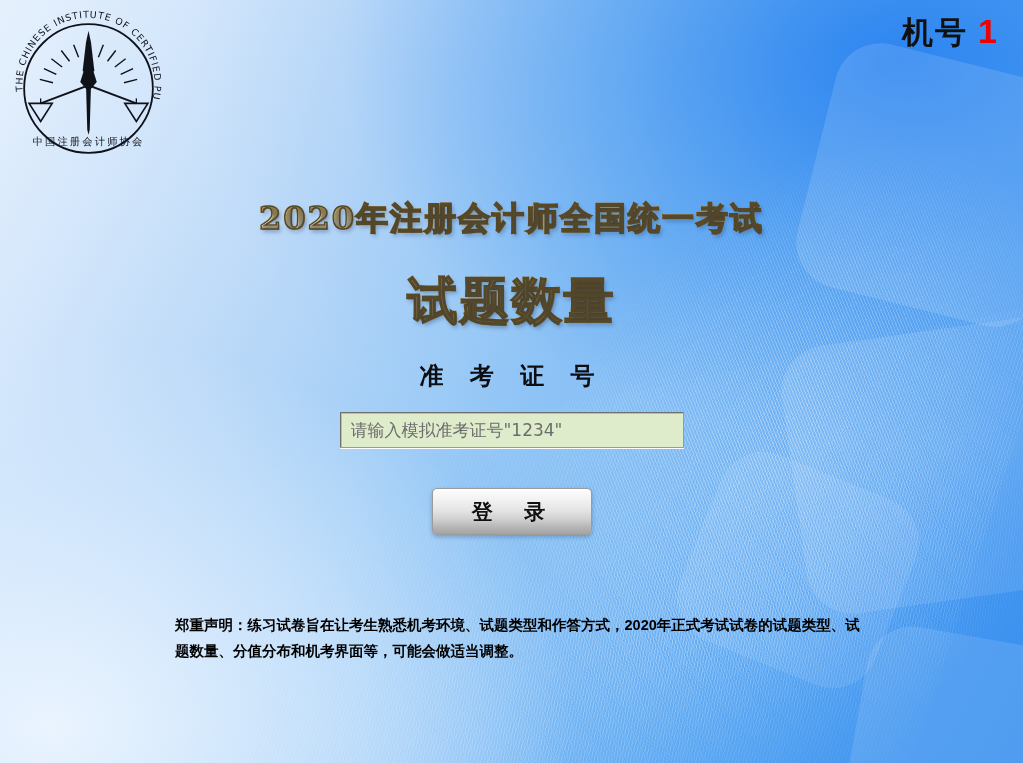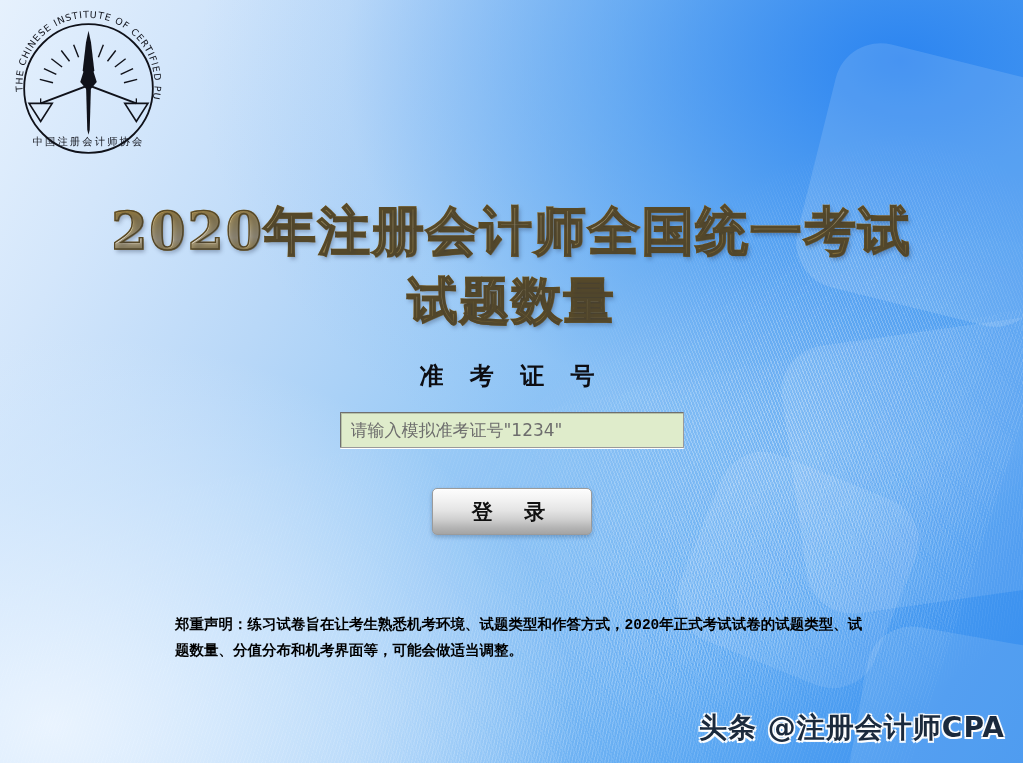--- a/index.html
+++ b/index.html
@@ -120,21 +120,21 @@
     right: 0;
     text-align: center;
   }
   #title-line1 { top: 197px; }
   #title-line2 { top: 268px; }
 
   .gold-title {
     display: inline-block;
     font-family: "DejaVu Serif", "Liberation Serif", serif;
     font-weight: bold;
-    font-size: 52px;
+    font-size: 32px;
     letter-spacing: 2px;
     background: linear-gradient(178deg,
         #8a6a20 0%,
         #c9a352 14%,
         #f4e3b4 34%,
         #fffaf0 46%,
         #f0dca8 54%,
         #d9b868 66%,
         #b9913c 80%,
         #e4c98a 100%);
@@ -206,21 +206,21 @@
     color: #101010;
     cursor: pointer;
   }
 
   
   #notice {
     position: absolute;
     left: 175px;
     top: 612px;
     width: 690px;
-    font-family: Liberation Mono, monospace;
+    font-family: Liberation Sans, sans-serif;
     font-size: 14.5px;
     font-weight: bold;
     line-height: 26px;
     color: #000;
     text-align: left;
   }
 
   
   #watermark {
     position: absolute;
@@ -288,31 +288,33 @@
 
     <path d="M28,118 L56,118 L42,140 Z" fill="none" stroke="#10121a" stroke-width="2"></path>
     <line x1="42" y1="118" x2="42" y2="112" stroke="#10121a" stroke-width="1.6"></line>
 
     <path d="M144,118 L172,118 L158,140 Z" fill="none" stroke="#10121a" stroke-width="2"></path>
     <line x1="158" y1="118" x2="158" y2="112" stroke="#10121a" stroke-width="1.6"></line>
 
     <text x="100" y="168" text-anchor="middle" font-family="DejaVu Sans, Liberation Sans, sans-serif" font-size="12.5" letter-spacing="2.6" fill="#10121a">中国注册会计师协会</text>
   </svg>
 
+  <div id="machine-no">
+    <span>机号</span><span class="num">1</span>
+  </div>
 
   <div class="title-wrap" id="title-line1">
     <span class="gold-title">2020年注册会计师全国统一考试</span>
   </div>
   <div class="title-wrap" id="title-line2">
     <span class="gold-title">试题数量</span>
   </div>
 
   <div id="form-area">
     <div id="ticket-label">准 考 证 号</div>
     <input id="ticket-input" type="text" placeholder="请输入模拟准考证号&quot;1234&quot;" style="">
     <button id="login-button">登 录</button>
   </div>
 
   <div id="notice">郑重声明：练习试卷旨在让考生熟悉机考环境、试题类型和作答方式，2020年正式考试试卷的试题类型、试题数量、分值分布和机考界面等，可能会做适当调整。</div>
 
-  <div id="watermark">头条 @注册会计师CPA</div>
 
 </div>
 
 </body></html>

